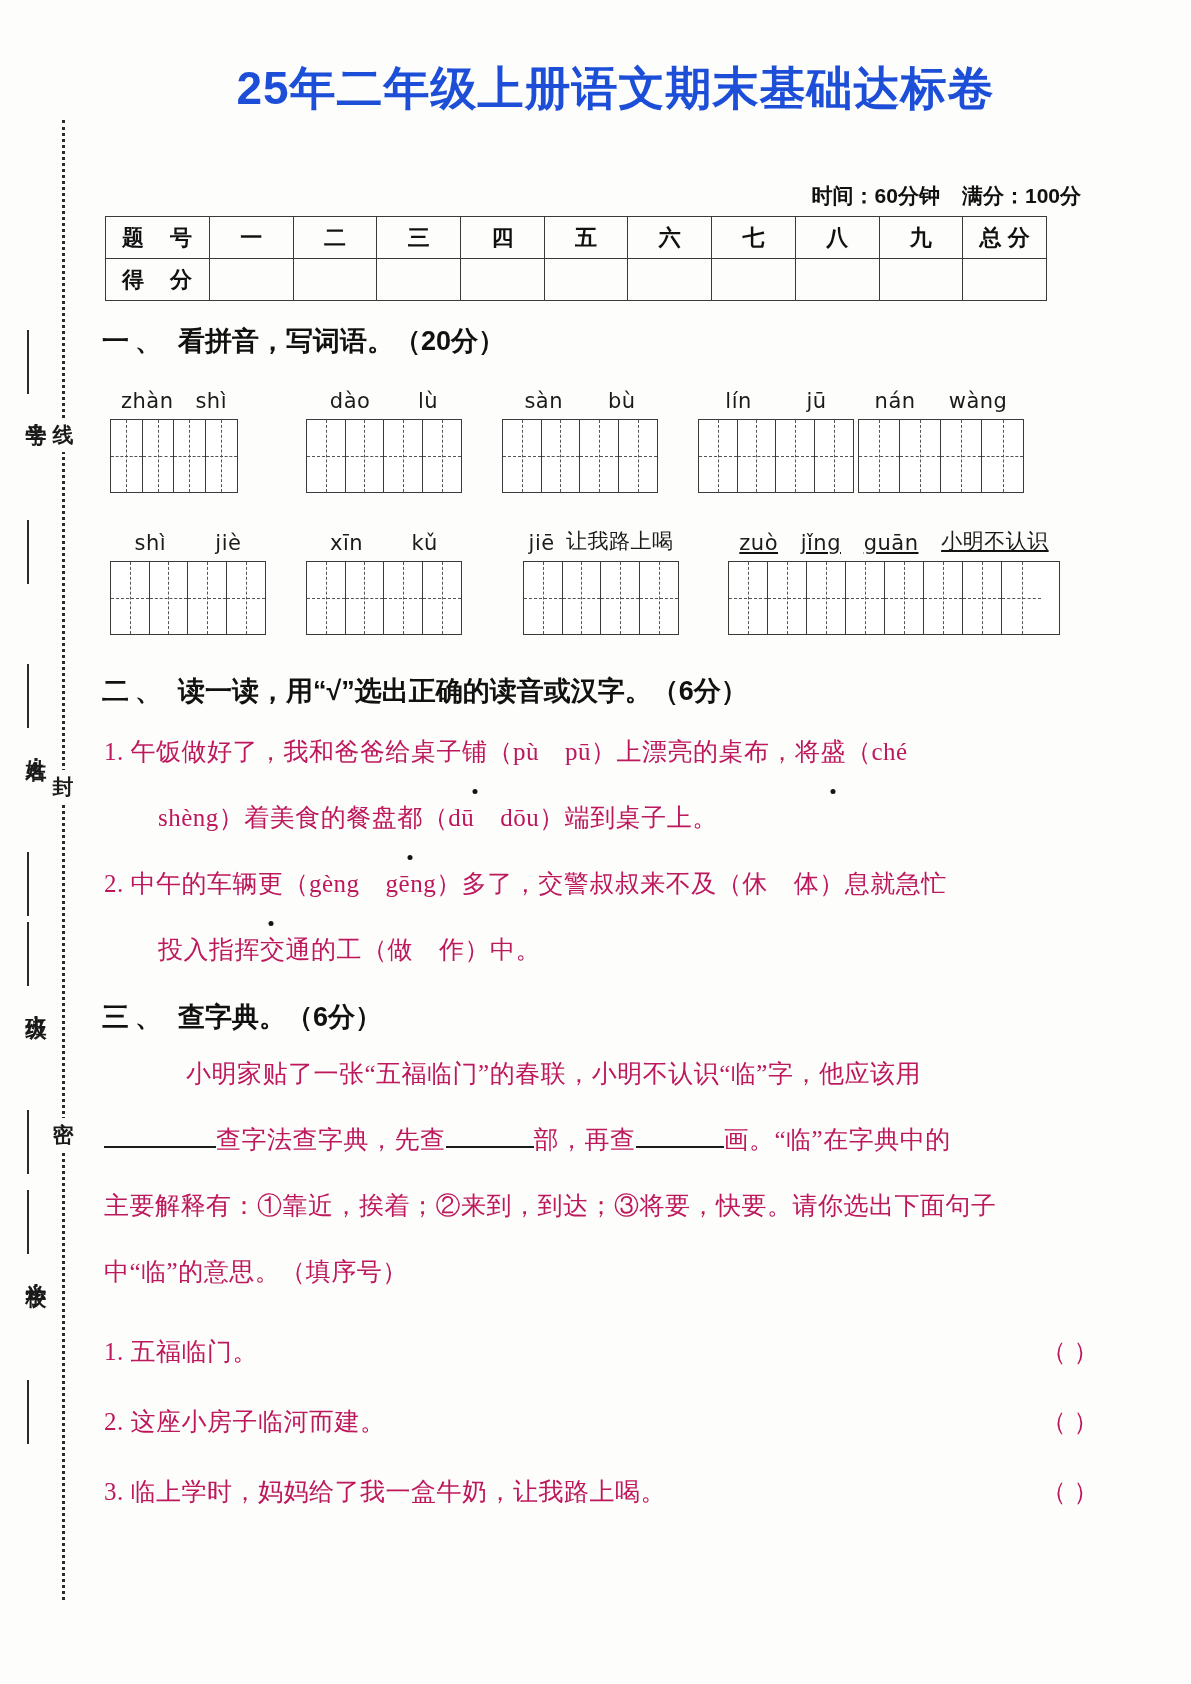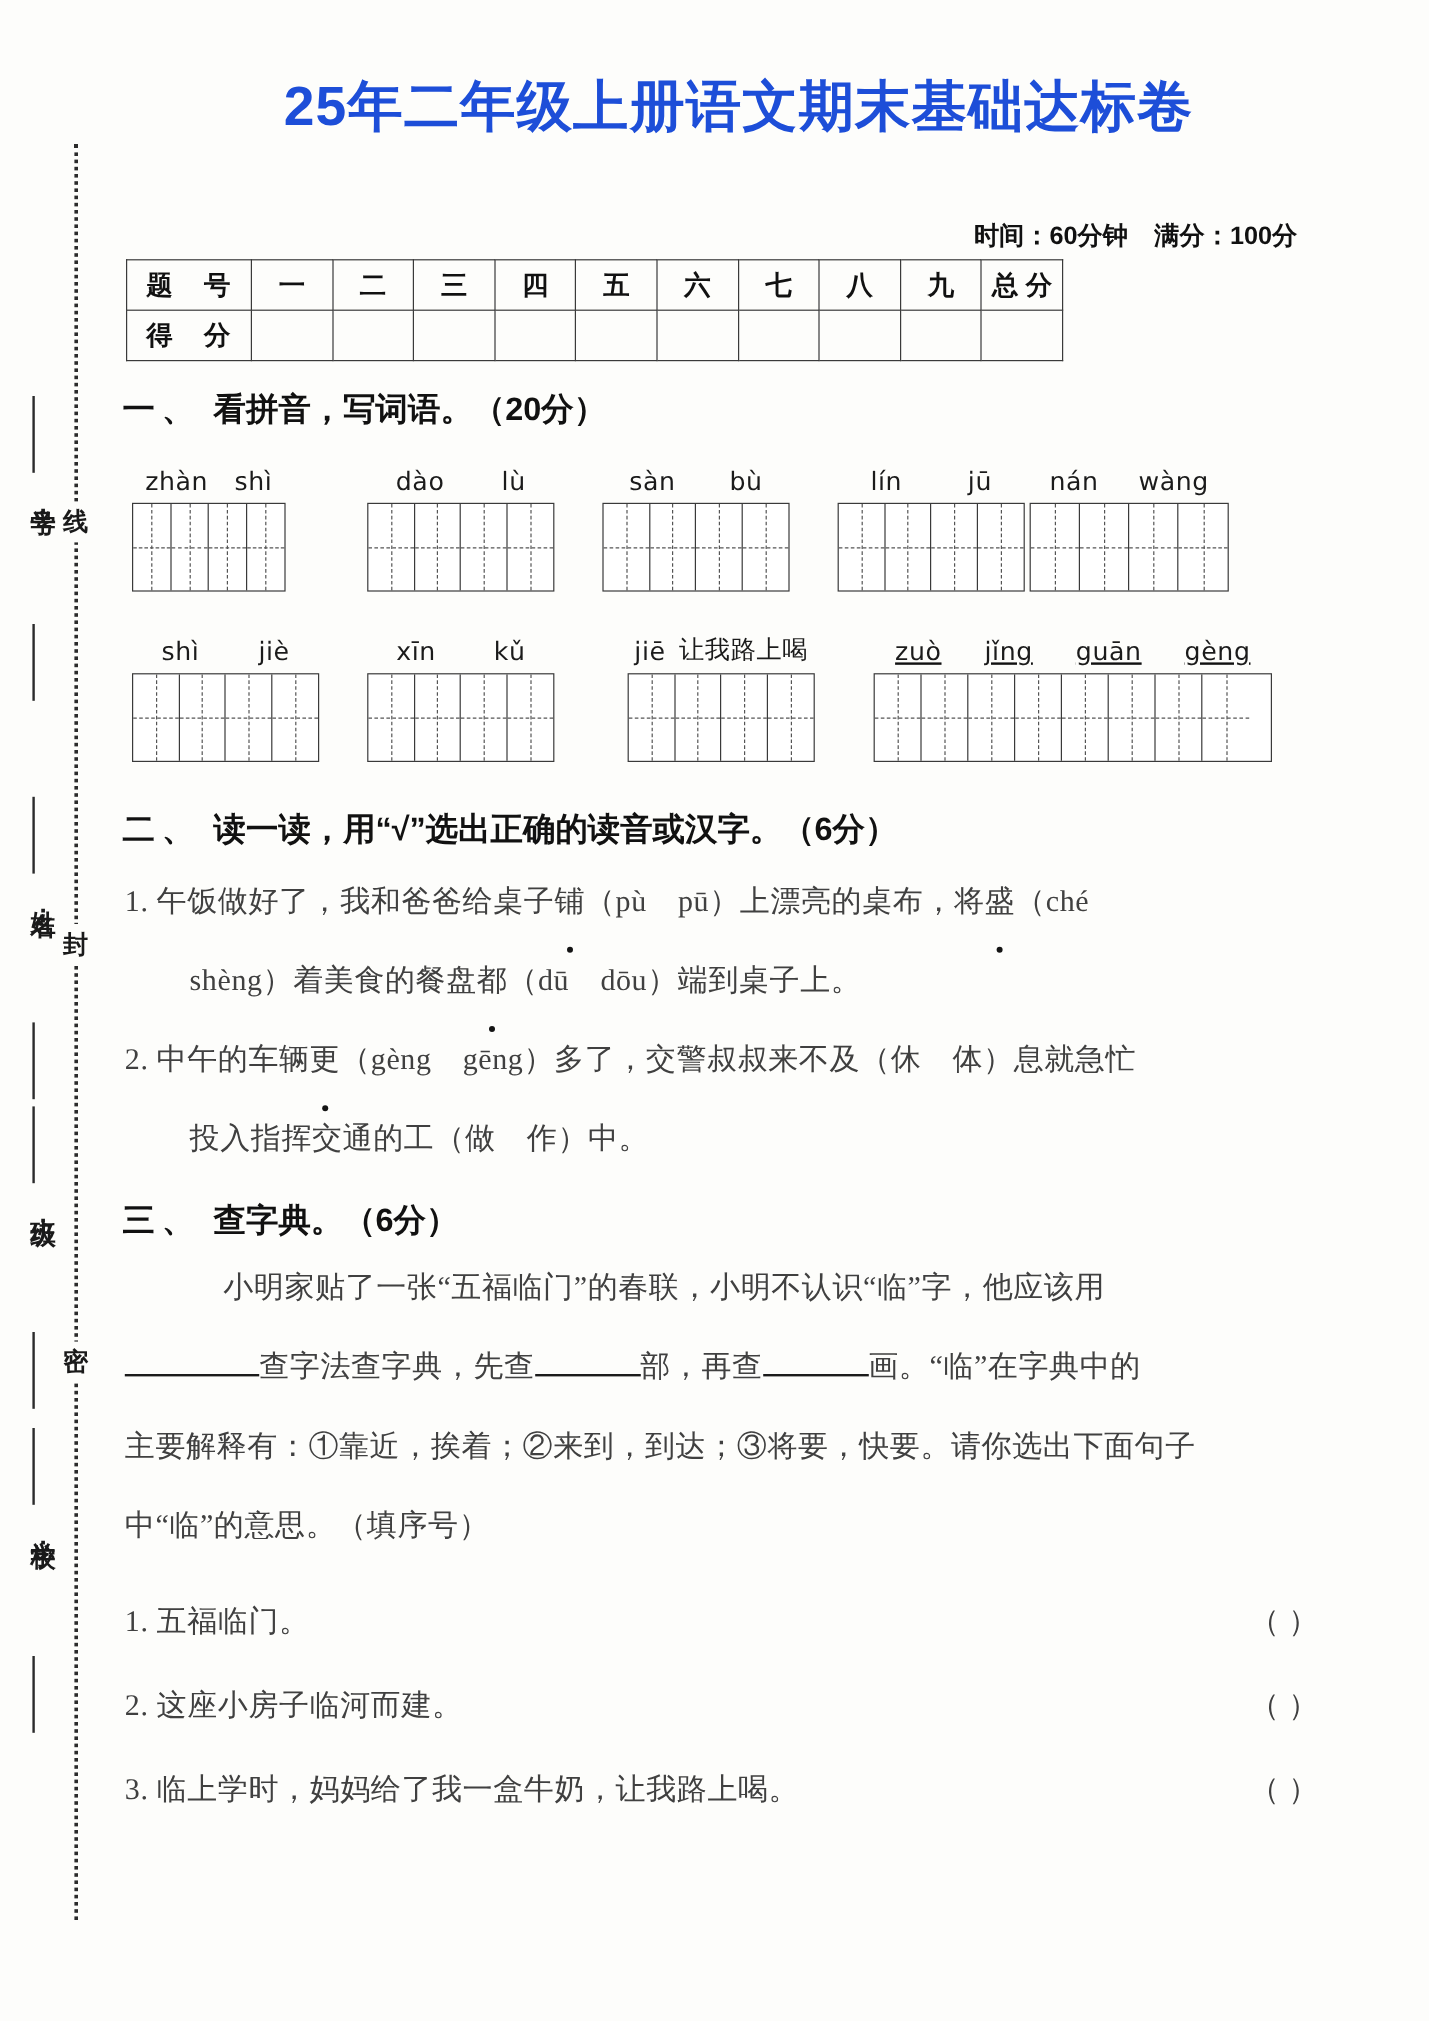--- a/index.html
+++ b/index.html
@@ -116,21 +116,21 @@
     font-size: 21px;
     font-weight: 700;
     font-family: "Liberation Sans", "DejaVu Sans", sans-serif;
   }
   .meta-line .gap { display:inline-block; width: 22px; }
 
   
   .score-table {
     margin: 0 48px 0 7px;
     border-collapse: collapse;
-    width: 781px;
+    width: 942px;
     table-layout: fixed;
     border-radius: 32px;
   }
   .score-table td {
     border: 1.5px solid #3a3a3a;
     height: 39px;
     text-align: center;
     vertical-align: middle;
     font-size: 22px;
     font-weight: 700;
@@ -199,21 +199,21 @@
     top: 50%;
     left: 0;
     right: 0;
     border-top: 1.3px dashed #555;
   }
 
   
   .kai {
     font-family: "Liberation Serif", "DejaVu Serif", serif;
     font-size: 25px;
-    color: #404040;
+    color: #be185d;
     letter-spacing: 0.5px;
   }
   .q-line {
     margin: 0 34px 0 6px;
     line-height: 66px;
     white-space: nowrap;
   }
   .q-line.indent { padding-left: 54px; }
   .q-line.indent2 { padding-left: 82px; }
   .dotmark {
@@ -426,21 +426,21 @@
             <div class="tz-cell" style="width:39px;"></div>
             <div class="tz-cell" style="width:39px;"></div>
         </div>
       </div>
 
       <div class="py-group" style="left:624px; width:332px;text-decoration:underline;">
         <div class="py-label">
           <span>zuò</span>
           <span>jǐng</span>
           <span>guān</span>
-          <span>gèng</span>
+          <span>小明不认识</span>
         </div>
         <div class="tianzi">
           <div class="tz-cell" style="width:39px;"></div>
             <div class="tz-cell" style="width:39px;"></div>
             <div class="tz-cell" style="width:39px;"></div>
             <div class="tz-cell" style="width:39px;"></div>
           <div class="tz-cell" style="width:39px;"></div>
             <div class="tz-cell" style="width:39px;"></div>
             <div class="tz-cell" style="width:39px;"></div>
             <div class="tz-cell" style="width:39px;"></div>

